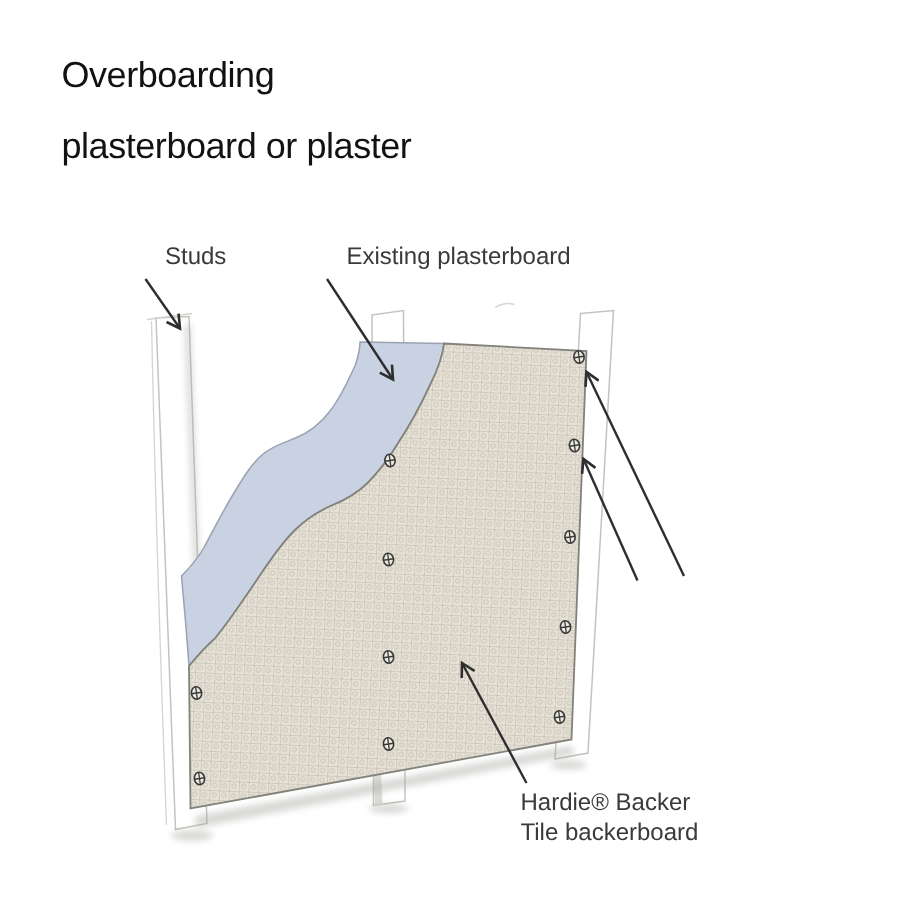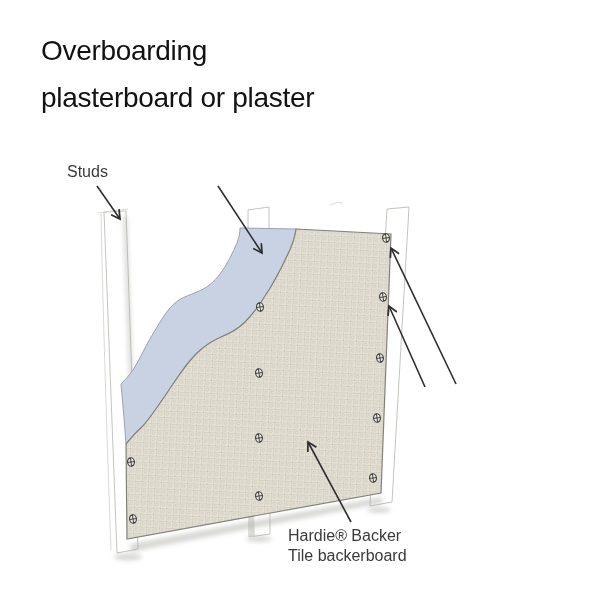--- a/index.html
+++ b/index.html
@@ -3,32 +3,32 @@
 <meta charset="utf-8">
 <style>
   html,body{margin:0;padding:0;background:#fff;}
   .page{
     position:relative;width:600px;height:600px;overflow:hidden;
     background:var(--background,#ffffff);
     font-family:"Liberation Sans", sans-serif;
   }
   .title{
     position:absolute;left:41px;top:27px;
-    font-size:28px;line-height:47px;letter-spacing:-0.3px;
+    font-size:24px;line-height:47px;letter-spacing:-0.3px;
     font-weight:400;color:var(--title-text,#121212);
     white-space:pre-line;margin:0;
   }
   .label{
     position:absolute;font-size:16px;line-height:20px;
-    color:var(--label-text,#3a3a3a);white-space:pre-line;
+    color:var(--label-text,#3a3a3a);white-space:pre-line;margin-left:43px;
   }
   .label-studs{left:67px;top:162px;}
   .label-existing{left:188px;top:162px;}
   .label-mech{left:418px;top:391px;}
-  .label-hardie{left:288px;top:526px;}
+  .label-hardie{left:304px;top:526px;}
   svg.diagram{position:absolute;left:0;top:0;}
   .stud{fill:var(--stud-fill,#ffffff);stroke:var(--stud-stroke,#c4c4bf);stroke-width:1;}
   .sketch{stroke:#d4d4d0;stroke-width:0.9;fill:none;}
   .shade{fill:#dcdcd8;stroke:none;}
   .shadow{fill:#a9a9a4;opacity:0.45;filter:url(#soft);stroke:none;}
   .band{fill:var(--plasterboard-fill,#c8d2e2);stroke:var(--plasterboard-stroke,#9aa2b2);stroke-width:1;}
   .board{fill:url(#mesh);stroke:var(--board-stroke,#82827b);stroke-width:1.2;}
   .screw-ring{fill:#eceadf;stroke:var(--screw,#3b3b3b);stroke-width:1.1;}
   .screw-cross{stroke:var(--screw,#3b3b3b);stroke-width:0.9;fill:none;}
   .arrow{stroke:var(--arrow,#2e2e2e);stroke-width:1.6;fill:none;marker-end:url(#ah);}
@@ -152,16 +152,17 @@
     <g>
       <line class="arrow" x1="97" y1="186" x2="120" y2="219"></line>
       <line class="arrow" x1="218" y1="186" x2="262" y2="253"></line>
       <line class="arrow" x1="456" y1="384" x2="391" y2="248"></line>
       <line class="arrow" x1="425" y1="387" x2="389" y2="306"></line>
       <line class="arrow" x1="351" y1="522" x2="308" y2="442"></line>
     </g>
   </svg>
 
   <div class="label label-studs">Studs</div>
+  <div class="label label-existing">Existing plasterboard</div>
   <div class="label label-hardie">Hardie® Backer
 Tile backerboard</div>
 
 </div>
 
 </body></html>

